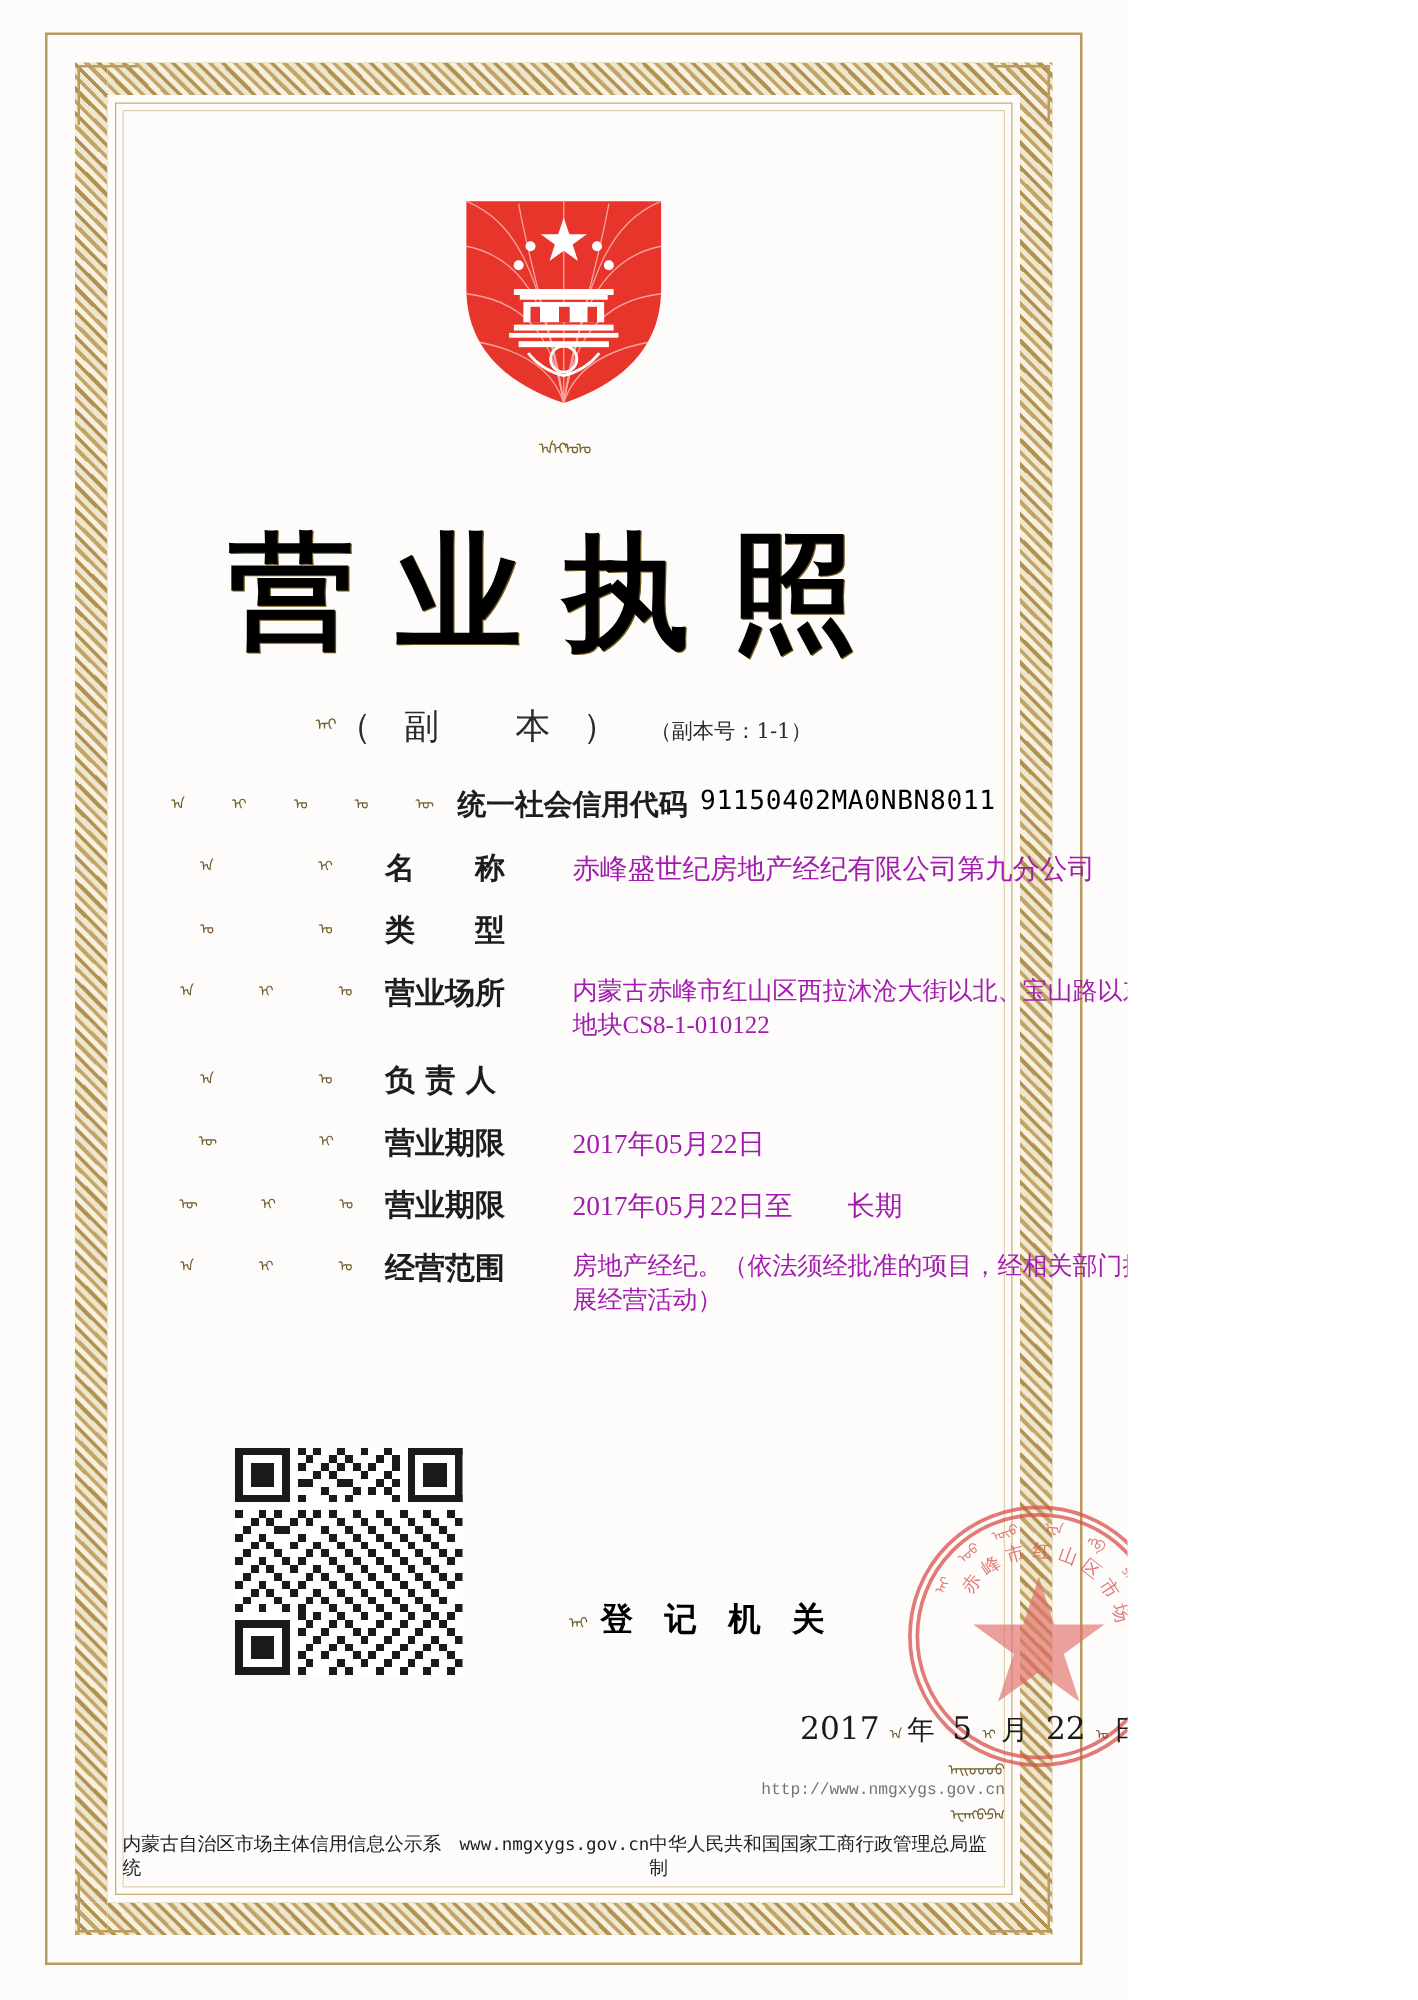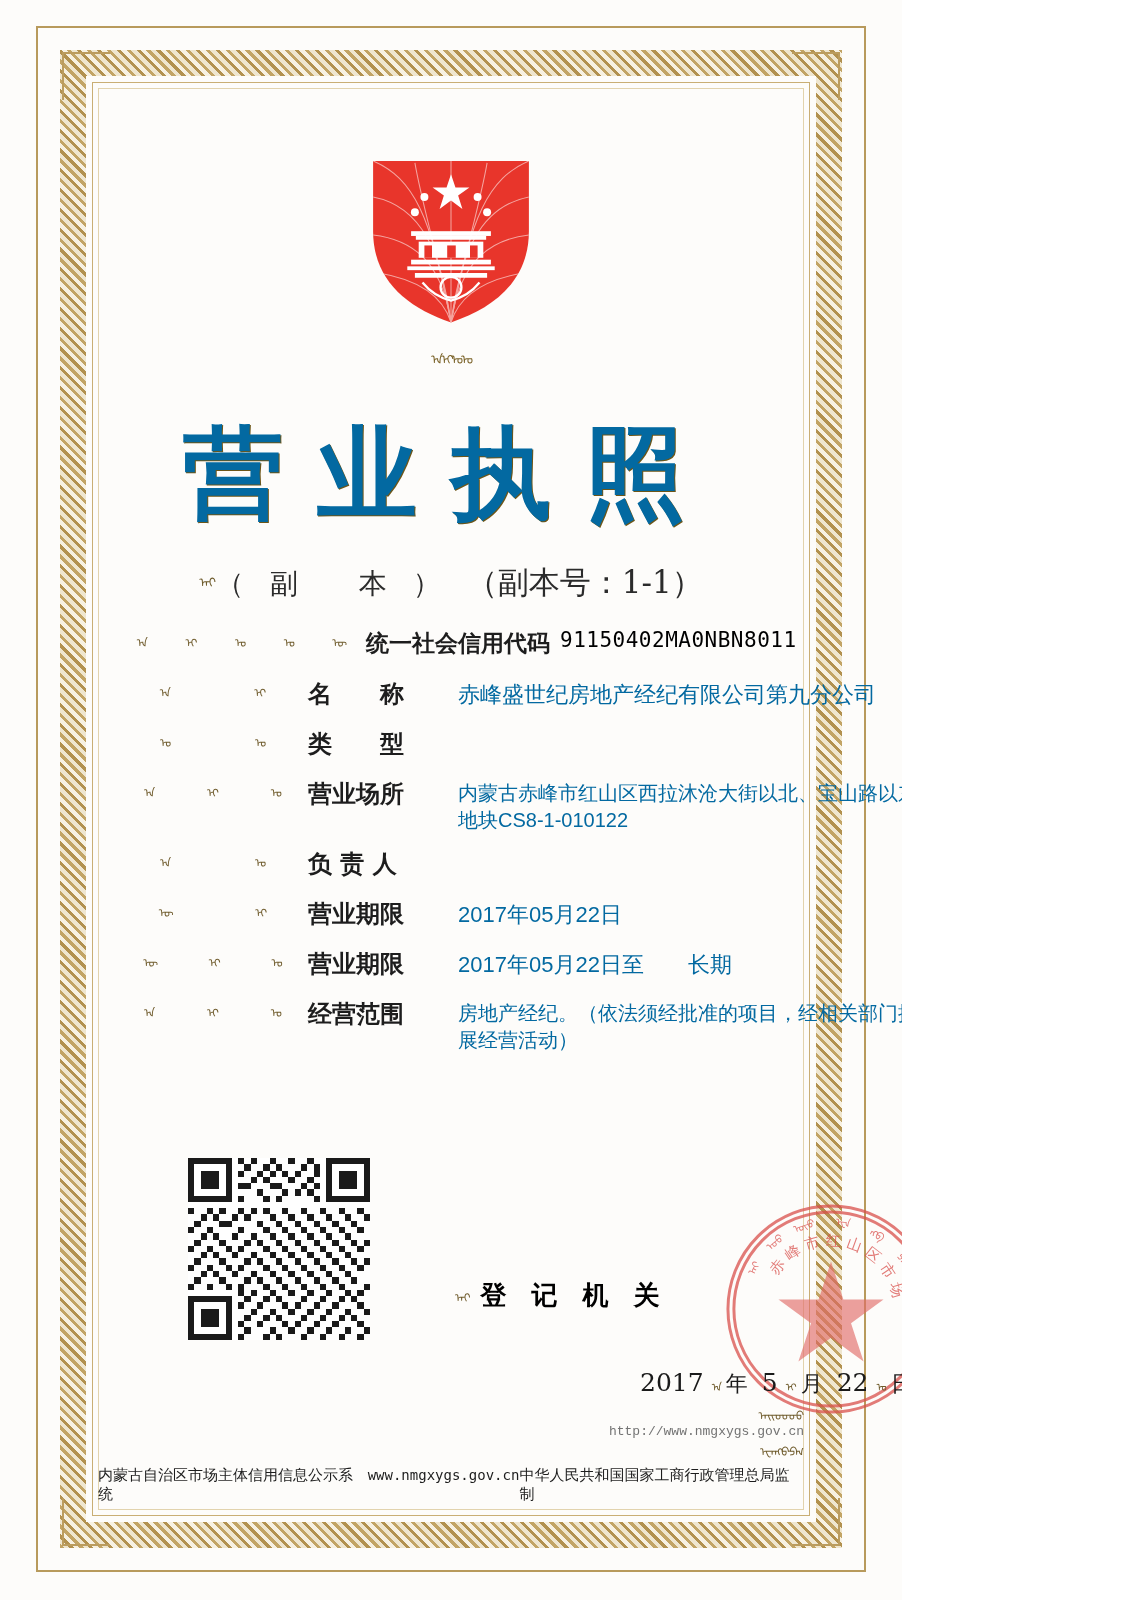--- a/index.html
+++ b/index.html
@@ -83,42 +83,42 @@
     line-height: 1;
   }
   .title {
     position: absolute;
     top: 408px;
     left: 0; right: 0;
     text-align: center;
     font-size: 100px;
     letter-spacing: 34px;
     font-weight: bold;
-    color: #0369a1;
+    color: #000000;
     font-family: "DejaVu Serif", serif;
     text-shadow: 1px 1px 0 #6d5618;
   }
   .subtitle-row {
     position: absolute;
     top: 562px;
     left: 0; right: 0;
     text-align: center;
     font-size: 28px;
     color: #2b2b2b;
     font-family: "DejaVu Serif", serif;
   }
   .subtitle-row .mon {
     color: #6d5a2a;
     font-size: 13px;
     letter-spacing: 44px;
     font-family: "DejaVu Sans", sans-serif;
     vertical-align: 6px;
   }
   .subtitle-row .fb { letter-spacing: 26px; }
-  .subtitle-row .num { font-size: 31px; letter-spacing: 0; }
+  .subtitle-row .num { font-size: 17px; letter-spacing: 0; }
 
   
   .fields {
     position: absolute;
     top: 628px;
     left: 118px;
     width: 900px;
   }
   .row {
     display: flex;
@@ -147,23 +147,23 @@
     justify-content: space-between;
     font-family: "DejaVu Serif", serif;
     font-weight: bold;
     padding-right: 4px;
     box-sizing: border-box;
   }
   .cn-label.tight { letter-spacing: 0; }
   .value {
     flex: 1 1 auto;
     font-size: 22px;
-    color: #0369a1;
+    color: #a21caf;
     line-height: 1.35;
-    font-family: Liberation Sans, sans-serif;
+    font-family: Liberation Serif, serif;
     padding-top: 2px;
   }
   .value.small { font-size: 20px; }
 
   
   .code-row .mon-label { width: 248px; flex: 0 0 248px; }
   .code-row .cn-code {
     font-size: 23px;
     font-weight: bold;
     font-family: "DejaVu Serif", serif;

